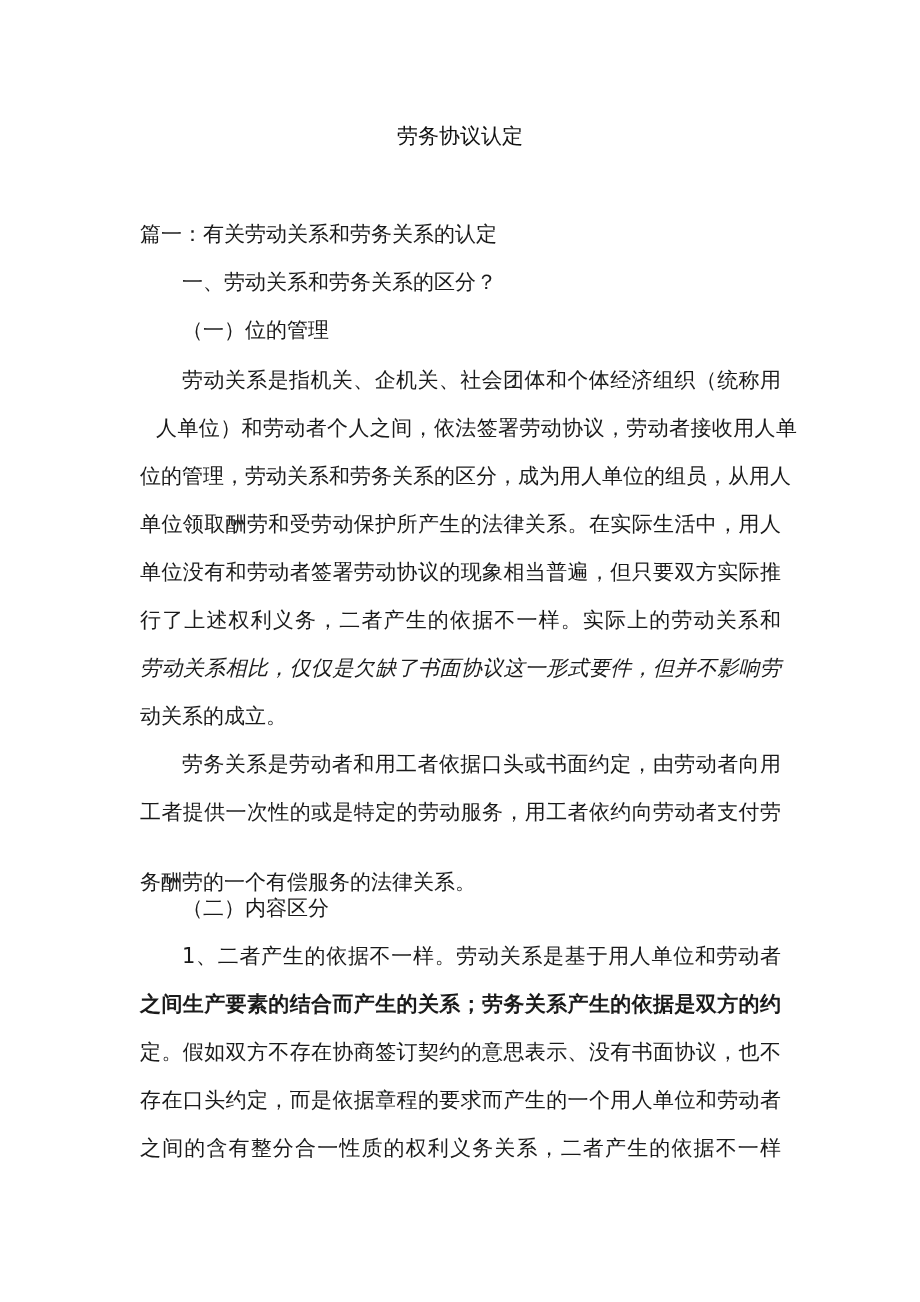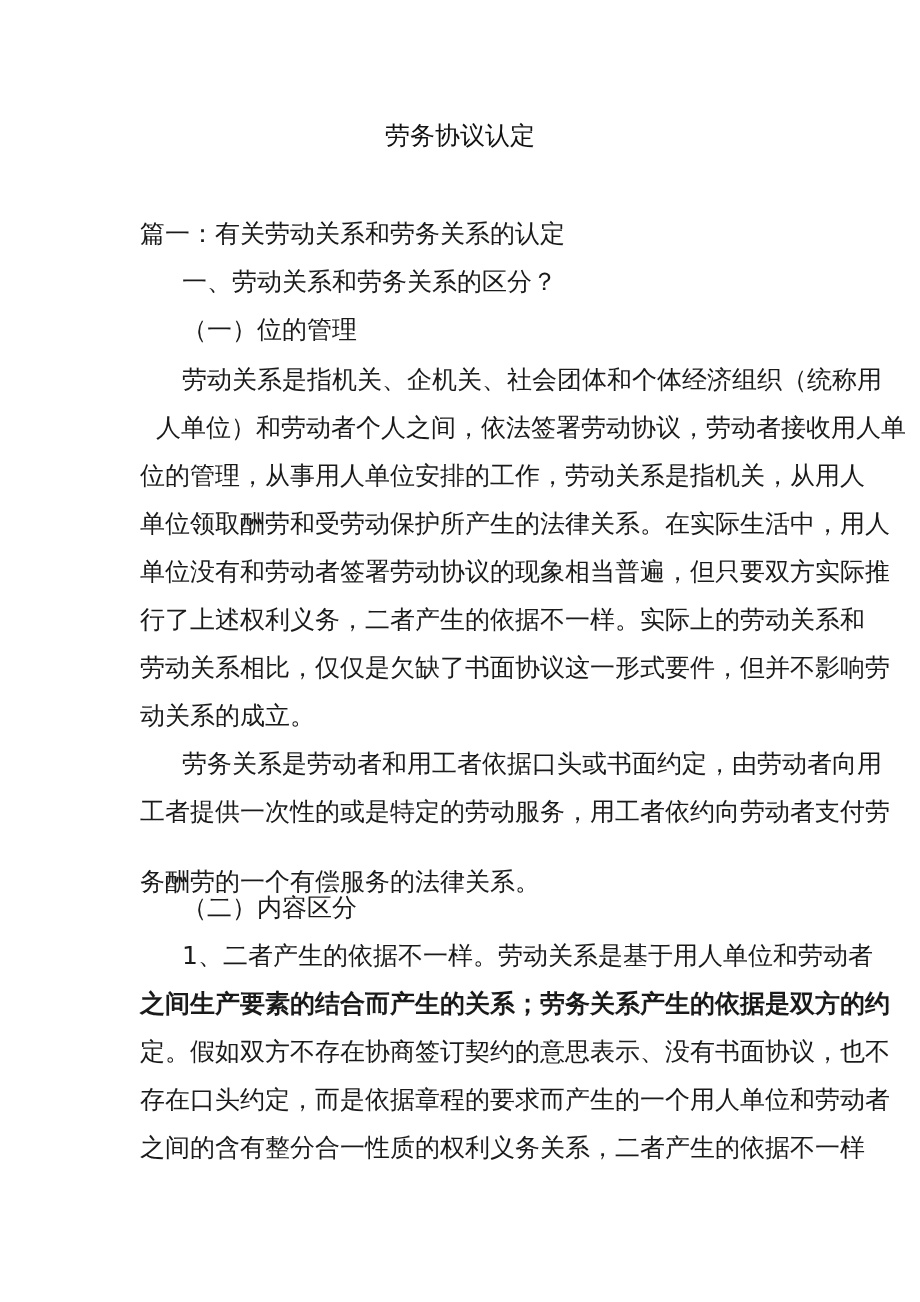--- a/index.html
+++ b/index.html
@@ -1,40 +1,40 @@
 <!DOCTYPE html>
 <html><head>
 <meta charset="utf-8">
 <style>
   html, body { margin: 0; padding: 0; background: #ffffff; }
   body { width: 920px; height: 1302px; position: relative; overflow: hidden;
          font-family: "DejaVu Sans", "Liberation Sans", sans-serif; color: #111; }
   .page { position: absolute; left: 0; top: 0; width: 920px; height: 1302px; background: #fff; }
   .title { position: absolute; top: 118px; left: 0; width: 920px; text-align: center;
-           font-size: 25px; line-height: 36px; letter-spacing: 0px; color: #111; }
-  .line { position: absolute; left: 140px; font-size: 25px; line-height: 28px;
+           font-size: 21px; line-height: 36px; letter-spacing: 0px; color: #111; }
+  .line { position: absolute; left: 140px; font-size: 21px; line-height: 28px;
           white-space: nowrap; color: #1a1a1a; }
   .justify { width: 641px; text-align: justify; text-align-last: justify; }
 </style>
 </head>
 <body>
 
 <div class="page">
   <div class="title">劳务协议认定</div>
   <div id="body-lines">
       <div class="line" style="top: 220px; left: 140px;">篇一：有关劳动关系和劳务关系的认定</div>
       <div class="line" style="top: 268px; left: 182px;">一、劳动关系和劳务关系的区分？</div>
       <div class="line" style="top: 316px; left: 182px;">（一）位的管理</div>
       <div class="line justify" style="top: 366px; left: 182px; width: 599px;">劳动关系是指机关、企机关、社会团体和个体经济组织（统称用</div>
       <div class="line justify" style="top: 414px; left: 140px; width: 641px; margin-left: 16px;">人单位）和劳动者个人之间，依法签署劳动协议，劳动者接收用人单</div>
-      <div class="line justify" style="top: 462px; left: 140px; width: 641px;">位的管理，从事用人单位安排的工作，劳动关系是指机关，从用人</div>
+      <div class="line justify" style="top: 462px; left: 140px; width: 641px;">位的管理，劳动关系和劳务关系的区分，成为用人单位的组员，从用人</div>
       <div class="line justify" style="top: 510px; left: 140px; width: 641px;">单位领取酬劳和受劳动保护所产生的法律关系。在实际生活中，用人</div>
       <div class="line justify" style="top: 558px; left: 140px; width: 641px;">单位没有和劳动者签署劳动协议的现象相当普遍，但只要双方实际推</div>
       <div class="line justify" style="top: 606px; left: 140px; width: 641px;">行了上述权利义务，二者产生的依据不一样。实际上的劳动关系和</div>
-      <div class="line justify" style="top: 654px; left: 140px; width: 641px;">劳动关系相比，仅仅是欠缺了书面协议这一形式要件，但并不影响劳</div>
+      <div class="line justify" style="top: 654px; left: 140px; width: 641px; font-style: italic;">劳动关系相比，仅仅是欠缺了书面协议这一形式要件，但并不影响劳</div>
       <div class="line" style="top: 702px; left: 140px;">动关系的成立。</div>
       <div class="line justify" style="top: 750px; left: 182px; width: 599px;">劳务关系是劳动者和用工者依据口头或书面约定，由劳动者向用</div>
       <div class="line justify" style="top: 798px; left: 140px; width: 641px;">工者提供一次性的或是特定的劳动服务，用工者依约向劳动者支付劳</div>
       <div class="line" style="top: 868px; left: 140px;">务酬劳的一个有偿服务的法律关系。</div>
       <div class="line" style="top: 894px; left: 182px; text-align: right;">（二）内容区分</div>
       <div class="line justify" style="top: 942px; left: 182px; width: 599px;">1、二者产生的依据不一样。劳动关系是基于用人单位和劳动者</div>
       <div class="line justify" style="top: 990px; left: 140px; width: 641px; font-weight: bold;">之间生产要素的结合而产生的关系；劳务关系产生的依据是双方的约</div>
       <div class="line justify" style="top: 1038px; left: 140px; width: 641px;">定。假如双方不存在协商签订契约的意思表示、没有书面协议，也不</div>
       <div class="line justify" style="top: 1086px; left: 140px; width: 641px;">存在口头约定，而是依据章程的要求而产生的一个用人单位和劳动者</div>
       <div class="line justify" style="top: 1134px; left: 140px; width: 641px;">之间的含有整分合一性质的权利义务关系，二者产生的依据不一样</div>

